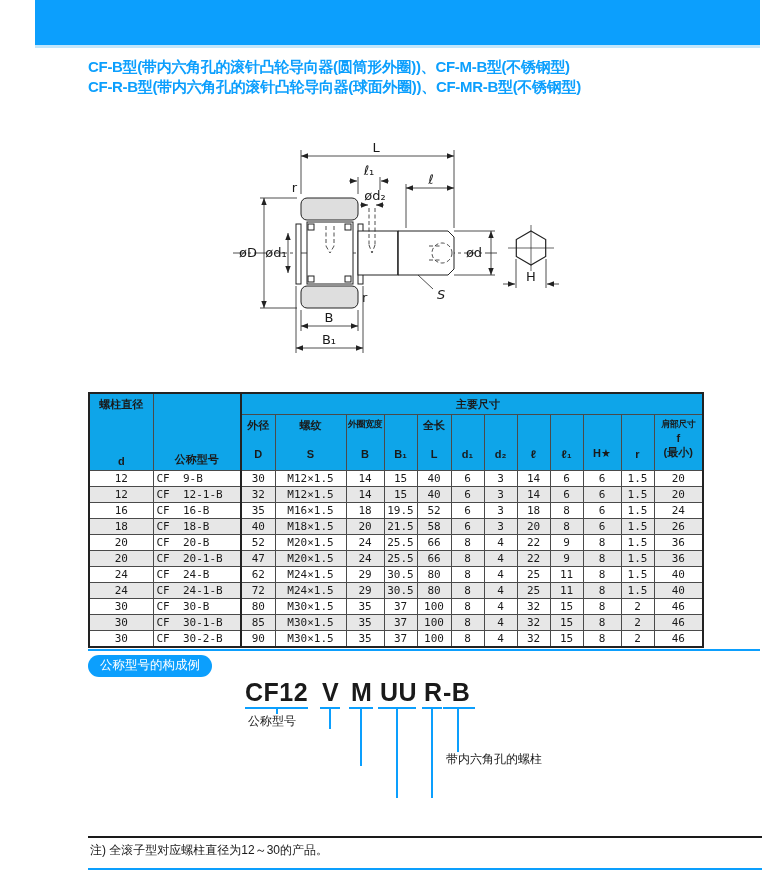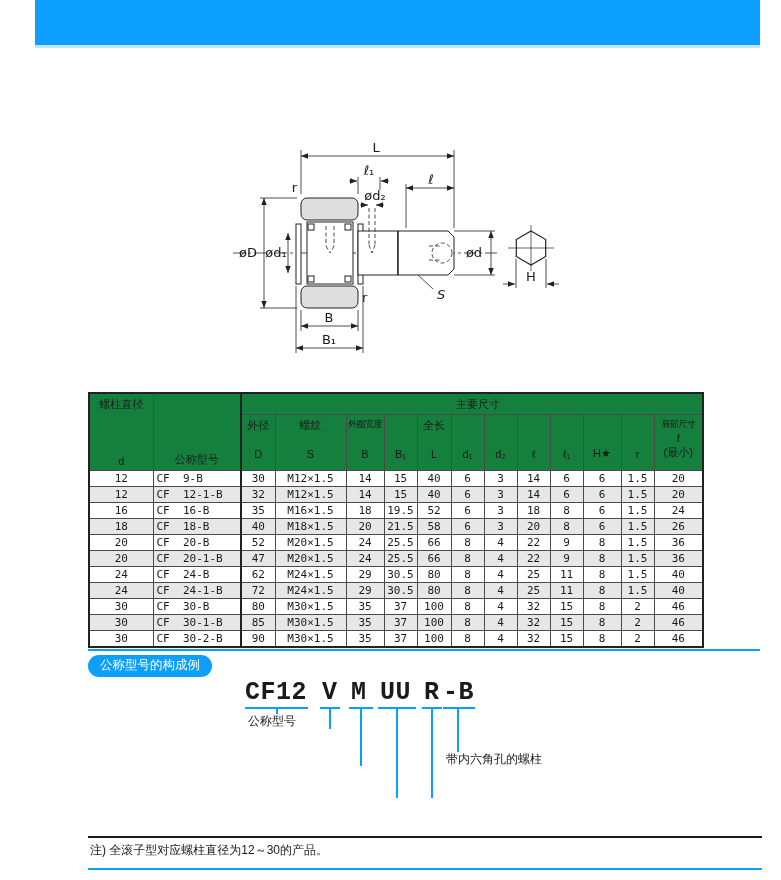--- a/index.html
+++ b/index.html
@@ -12,54 +12,56 @@
     background:#0c9ffd;border-bottom:3px solid #c3e6fb;}
   .title{position:absolute;left:88px;top:57px;color:#0c9ffd;font-weight:bold;
     font-size:15px;line-height:20px;white-space:nowrap;letter-spacing:-0.3px;}
   
   .drawing{position:absolute;left:193px;top:138px;}
   .drawing svg text{font-size:13px;fill:#1a1a1a;font-family:"DejaVu Sans",sans-serif;}
   
   table.spec{position:absolute;left:88px;top:392px;width:614px;border-collapse:collapse;
     table-layout:fixed;font-size:11px;border:2px solid #222;}
   table.spec th,table.spec td{border:1px solid #4a4a4a;padding:0;}
-  table.spec thead th{background:#15803d;font-weight:normal;vertical-align:top;margin-top:42px;}
+  table.spec thead th{background:#0ea5e9;font-weight:bold;vertical-align:top;margin-top:42px;}
   table.spec td{text-align:center;height:15px;font-family:"DejaVu Sans Mono","Liberation Mono",monospace;font-size:11px;}
   table.spec td.model{text-align:left;padding-left:3px;white-space:pre;}
   table.spec tr.alt{background:#e7e7e7;}
   .vcell{display:flex;flex-direction:column;justify-content:space-between;height:100%;
     box-sizing:border-box;padding:3px 1px;}
   .vcell .top{min-height:12px;}
   .h1row th{height:20px;}
   .h2row th{height:54px;}
   .cell-stud{height:76px;}
   .small{font-size:9px;letter-spacing:-0.5px;}
   .bL{border-left:2px solid #222 !important;}
   
   .sep-blue{position:absolute;left:88px;top:649px;width:672px;height:2px;background:#0c9ffd;}
   .badge{position:absolute;left:88px;top:655px;background:#0c9ffd;color:#fff;
     font-size:12.5px;line-height:15px;padding:3px 12px 4px;border-radius:13px;}
   
   .comp{position:absolute;left:88px;top:680px;width:640px;height:152px;font-size:12px;}
   .tok{position:absolute;top:0;font-weight:bold;font-size:25px;line-height:25px;
-    font-family:Liberation Mono, monospace;letter-spacing:0.5px;}
+    font-family:Liberation Sans, sans-serif;letter-spacing:0.5px;}
   .hl,.vl{position:absolute;background:#0c9ffd;}
   .hl{height:2px;} .vl{width:2px;}
   .lbl{position:absolute;white-space:nowrap;line-height:15px;}
   .kvline .kk{display:inline-block;min-width:42px;}
   
   .note{position:absolute;left:88px;top:836px;width:670px;border-top:2px solid #1a1a1a;
     border-bottom:2px solid #0c9ffd;padding:4px 2px 9px;font-size:12px;}
 </style>
 </head>
 <body>
 
 <div class="topbar"></div>
 
 <div class="title">
+  <div>CF-B型(带内六角孔的滚针凸轮导向器(圆筒形外圈))、CF-M-B型(不锈钢型)</div>
+  <div>CF-R-B型(带内六角孔的滚针凸轮导向器(球面外圈))、CF-MR-B型(不锈钢型)</div>
 </div>
 
 <div class="drawing">
 <svg width="390" height="228" viewBox="0 0 390 228" xmlns="http://www.w3.org/2000/svg">
   <defs>
     <marker id="ar" viewBox="0 0 10 10" refX="9" refY="5" markerWidth="10" markerHeight="10" orient="auto-start-reverse">
       <path d="M0,1.5 L9,5 L0,8.5 z" fill="#222"></path>
     </marker>
   </defs>
   <g stroke="#222" stroke-width="1" fill="none">

